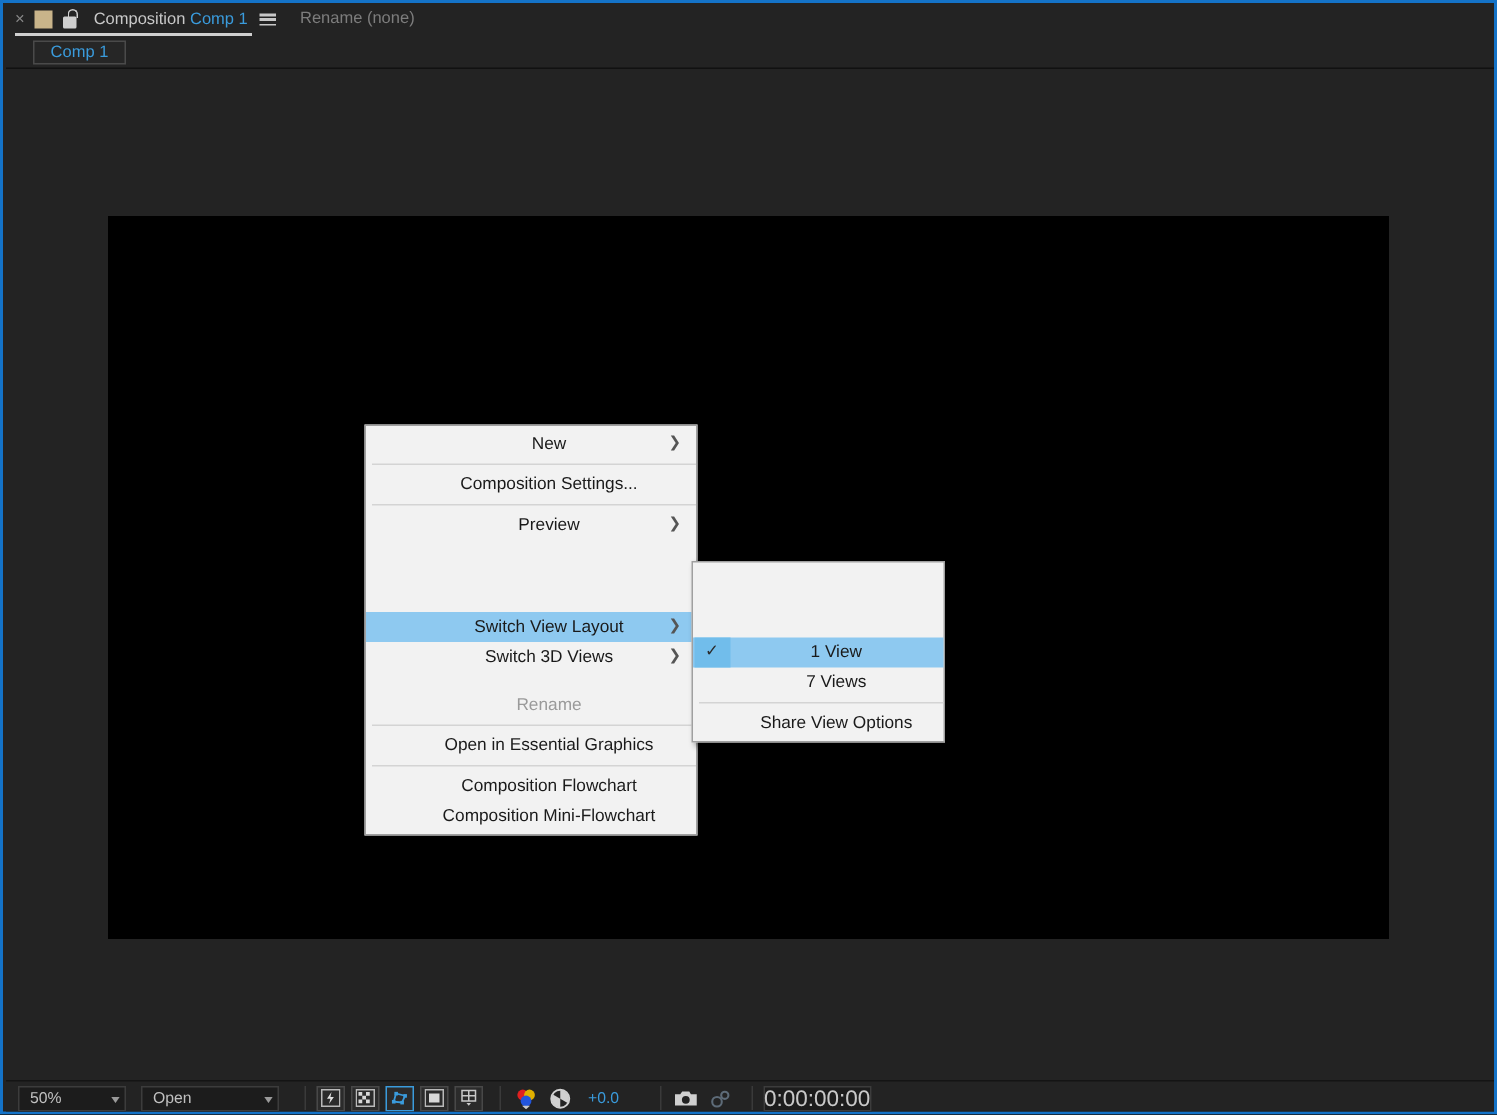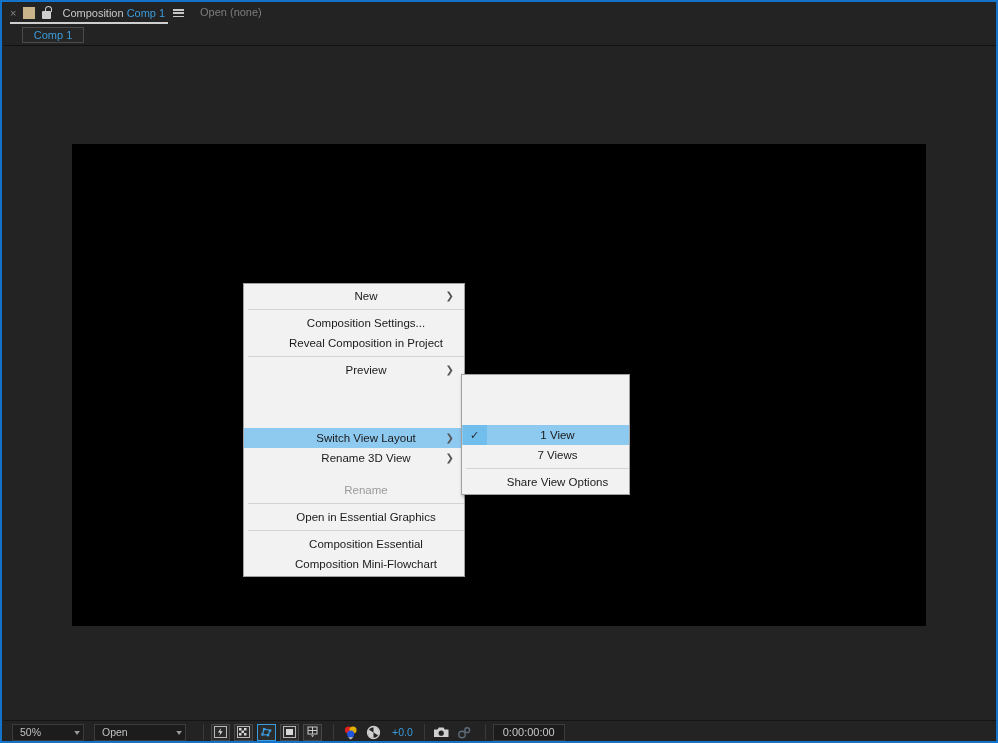--- a/index.html
+++ b/index.html
@@ -256,33 +256,33 @@
     cursor: pointer;
     display: flex; align-items: center; justify-content: center;
   }
   .tbtn.on { border-color: #3a9bdc; }
   .tbtn.plain { border: none; background: transparent; }
 
   .plusval {
     color: #3a9bdc;
     font-size: 10.5px;
     margin-left: 5px;
-    margin-right: 4px;
+    margin-right: 20px;
   }
 
   .timecode {
     width: 72px; height: 17px;
     background: #1c1c1c;
     border: 1px solid #3c3c3c;
     display: flex; align-items: center; justify-content: center;
     cursor: pointer;
   }
   .timecode span {
     color: #c8c8c8;
-    font-size: 11px;
+    font-size: 15px;
     font-family: "Liberation Sans", sans-serif;
   }
 
   svg { display: block; }
 </style>
 </head>
 <body>
 
 <div id="app">
 
@@ -295,21 +295,21 @@
     </div>
     <div class="ph-title">
       <span>Composition</span>
       <span class="compname">Comp 1</span>
     </div>
     <div class="ph-menu">
       <i></i>
         <i></i>
         <i></i>
     </div>
-    <div class="ph-layer">Open  (none)</div>
+    <div class="ph-layer">Rename  (none)</div>
   </div>
   <div class="ph-underline"></div>
 
   <div class="tabrow">
     <div class="comp-tab">
       <span>Comp 1</span>
     </div>
   </div>
   <div class="tab-divider"></div>
 
@@ -321,52 +321,49 @@
 
     <div class="mi">
       <span>New</span>
       <span class="arrow">❯</span>
     </div>
     <div class="msep"></div>
 
     <div class="mi">
       <span>Composition Settings...</span>
     </div>
-    <div class="mi">
-      <span>Reveal Composition in Project</span>
-    </div>
     <div class="msep"></div>
 
     <div class="mi">
       <span>Preview</span>
       <span class="arrow">❯</span>
     </div>
 
     <div class="mi selected">
       <span>Switch View Layout</span>
       <span class="arrow">❯</span>
     </div>
 
     <div class="mi">
-      <span>Rename 3D View</span>
+      <span>Switch 3D Views</span>
       <span class="arrow">❯</span>
     </div>
 
     <div class="mi disabled">
       <span>Rename</span>
     </div>
     <div class="msep"></div>
 
     <div class="mi">
       <span>Open in Essential Graphics</span>
     </div>
     <div class="msep"></div>
 
     <div class="mi">
-      <span>Composition Essential</span>
+      <span>Composition Flowchart</span>
     </div>
     <div class="mi">
       <span>Composition Mini-Flowchart</span>
     </div>
   </div>
 
   <div class="submenu">
 
     <div class="mi selected">
       <span class="checkcell"></span>

